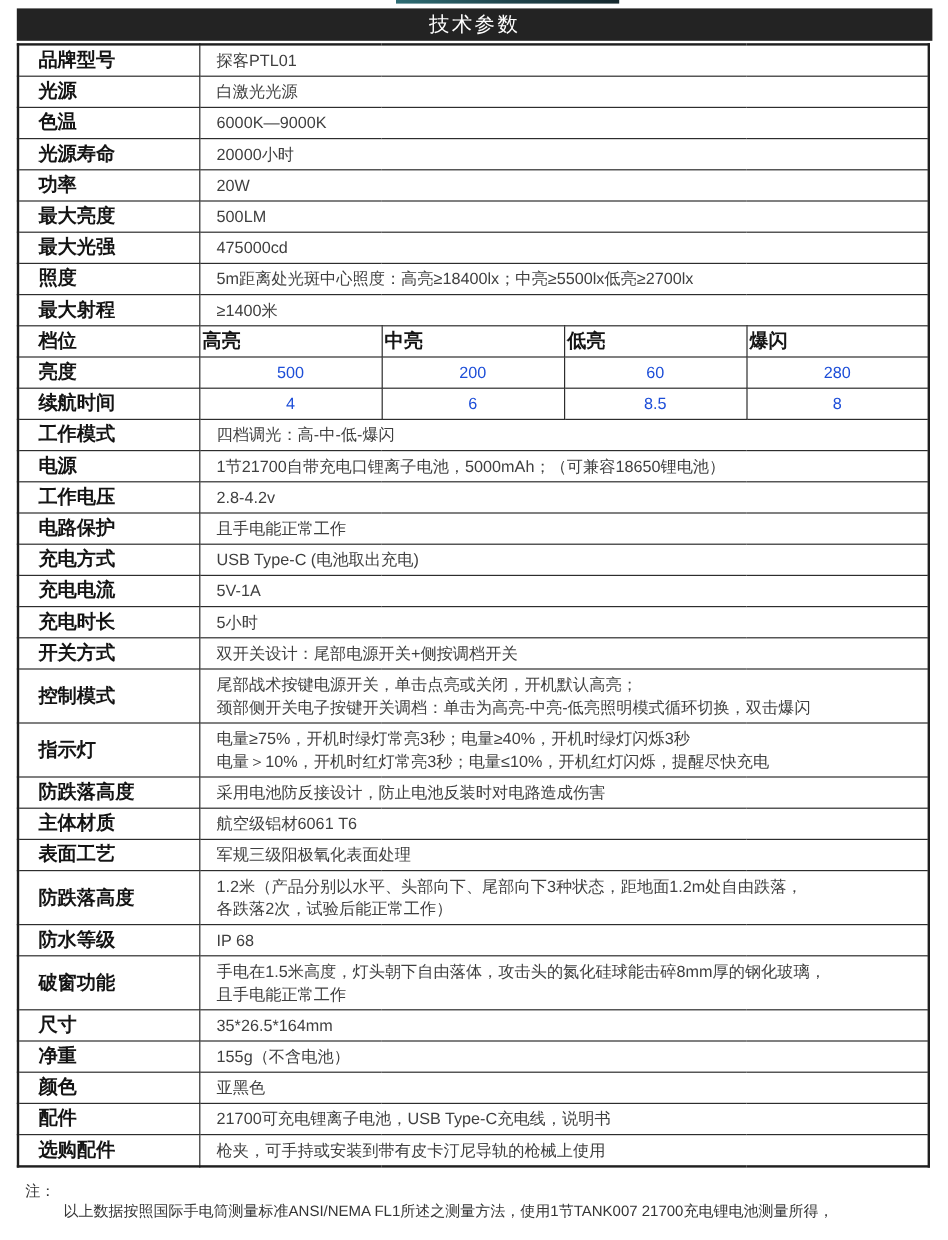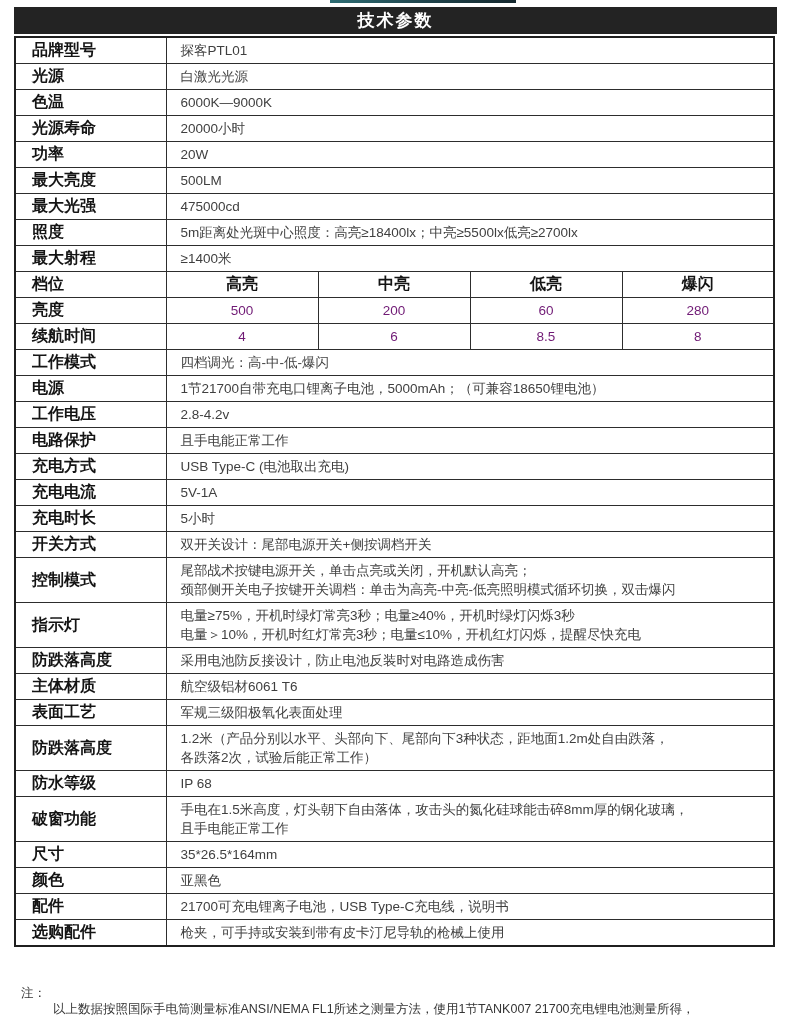--- a/index.html
+++ b/index.html
@@ -9,21 +9,21 @@
     -webkit-font-smoothing:antialiased;
   }
   .top-artifact {
     position:absolute; left:330px; top:0; width:186px; height:3px;
     background:linear-gradient(90deg,#2e6d74,#20454d,#15282e);
   }
   .title-bar {
     position:absolute; left:14px; top:7px; width:763px; height:27px;
     background:#232323; color:#ffffff;
     display:flex; align-items:center; justify-content:center;
-    font-weight:bold; font-size:17px; letter-spacing:2px;
+    font-weight:normal; font-size:17px; letter-spacing:2px;
   }
   table.spec-table {
     position:absolute; left:14px; top:36px; width:761px;
     border-collapse:collapse; table-layout:fixed;
     border:2px solid #1f1f1f;
   }
   col.c-label { width:151px; }
   table.spec-table td { border:1px solid #2d2d2d; overflow:hidden; }
   td.label {
     font-weight:bold; font-size:16px; color:#141414;
@@ -32,24 +32,24 @@
   td.value {
     font-size:13.5px; color:#3f3f3f;
     padding:2px 24px 2px 14px; white-space:nowrap;
   }
   td.value .vline { line-height:19px; white-space:nowrap; }
   tr.r-simple { height:26px; }
   tr.r-grid { height:26px; }
   tr.r-multi td.value { padding-top:3px; padding-bottom:3px; }
   td.gridhead {
     font-weight:bold; font-size:16px; color:#141414;
-    text-align:center; padding:2px 2px; white-space:nowrap;
+    padding:2px 2px; white-space:nowrap;
   }
   td.gridval {
-    font-size:13.5px; color:#701a75;
+    font-size:13.5px; color:#1d4ed8;
     text-align:center; padding:2px 2px; white-space:nowrap;
   }
   .note {
     position:absolute; left:21px; top:983px; width:760px;
     display:flex; align-items:flex-start;
     font-size:12.5px; color:#353535; line-height:21px;
   }
   .note-prefix { flex:0 0 auto; margin-right:7px; white-space:nowrap; }
   .note-body div { white-space:nowrap;margin-top:16px; }
 </style>
@@ -201,20 +201,24 @@
         <tr class="r-multi">
           <td class="label">破窗功能</td>
           <td class="value" colspan="4">
             <div class="vline">手电在1.5米高度，灯头朝下自由落体，攻击头的氮化硅球能击碎8mm厚的钢化玻璃，</div>
             <div class="vline">且手电能正常工作</div>
           </td>
         </tr>
         <tr class="r-simple">
           <td class="label">尺寸</td>
           <td class="value" colspan="4">35*26.5*164mm</td>
+        </tr>
+        <tr class="r-simple">
+          <td class="label">净重</td>
+          <td class="value" colspan="4">155g（不含电池）</td>
         </tr>
         <tr class="r-simple">
           <td class="label">颜色</td>
           <td class="value" colspan="4">亚黑色</td>
         </tr>
         <tr class="r-simple">
           <td class="label">配件</td>
           <td class="value" colspan="4">21700可充电锂离子电池，USB Type-C充电线，说明书</td>
         </tr>
         <tr class="r-simple">

